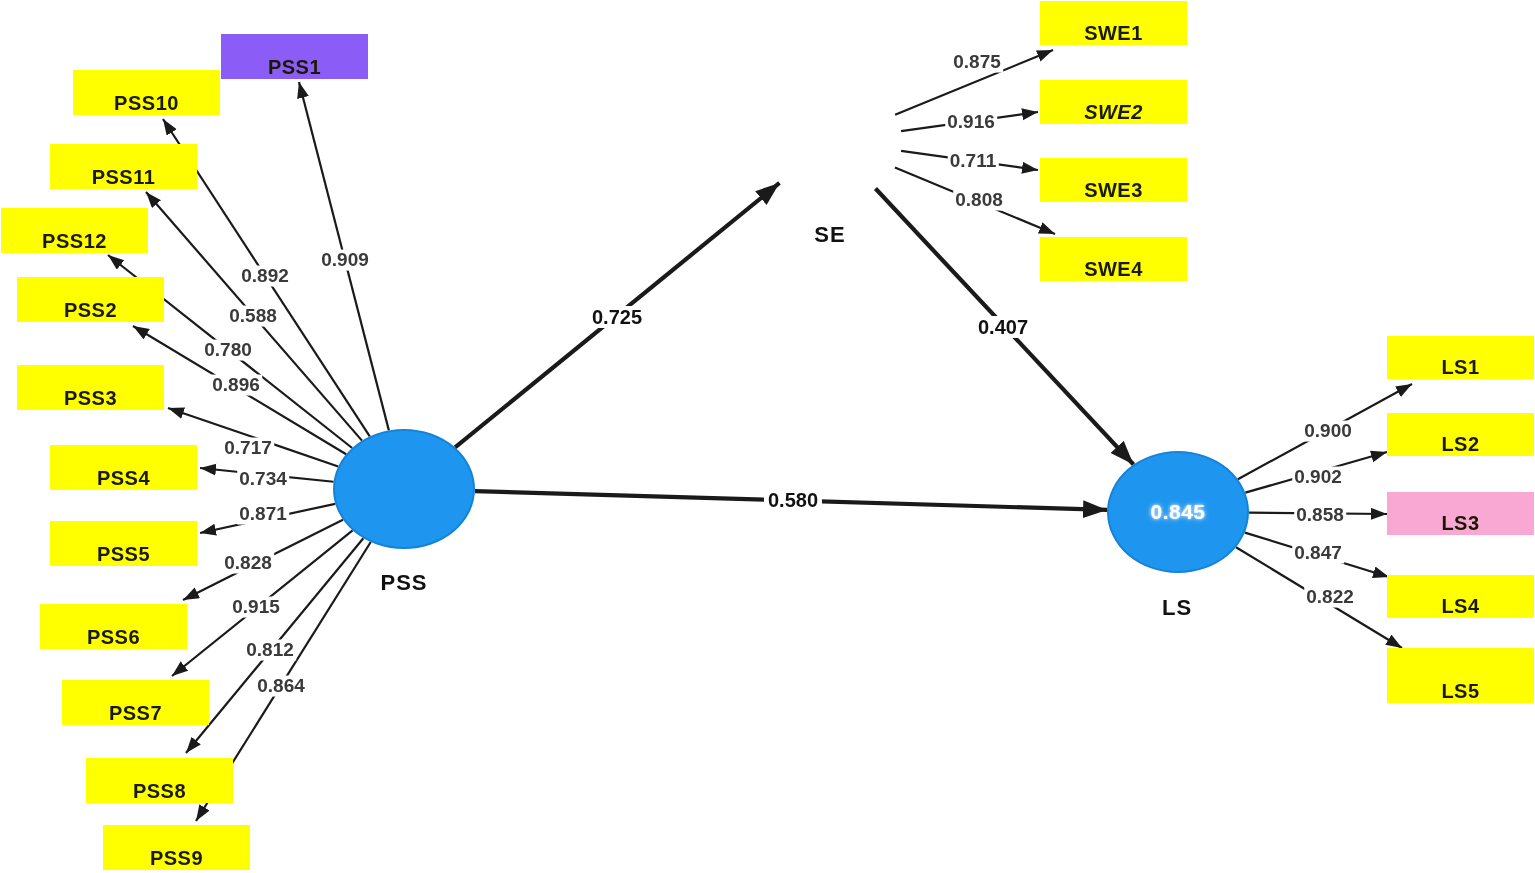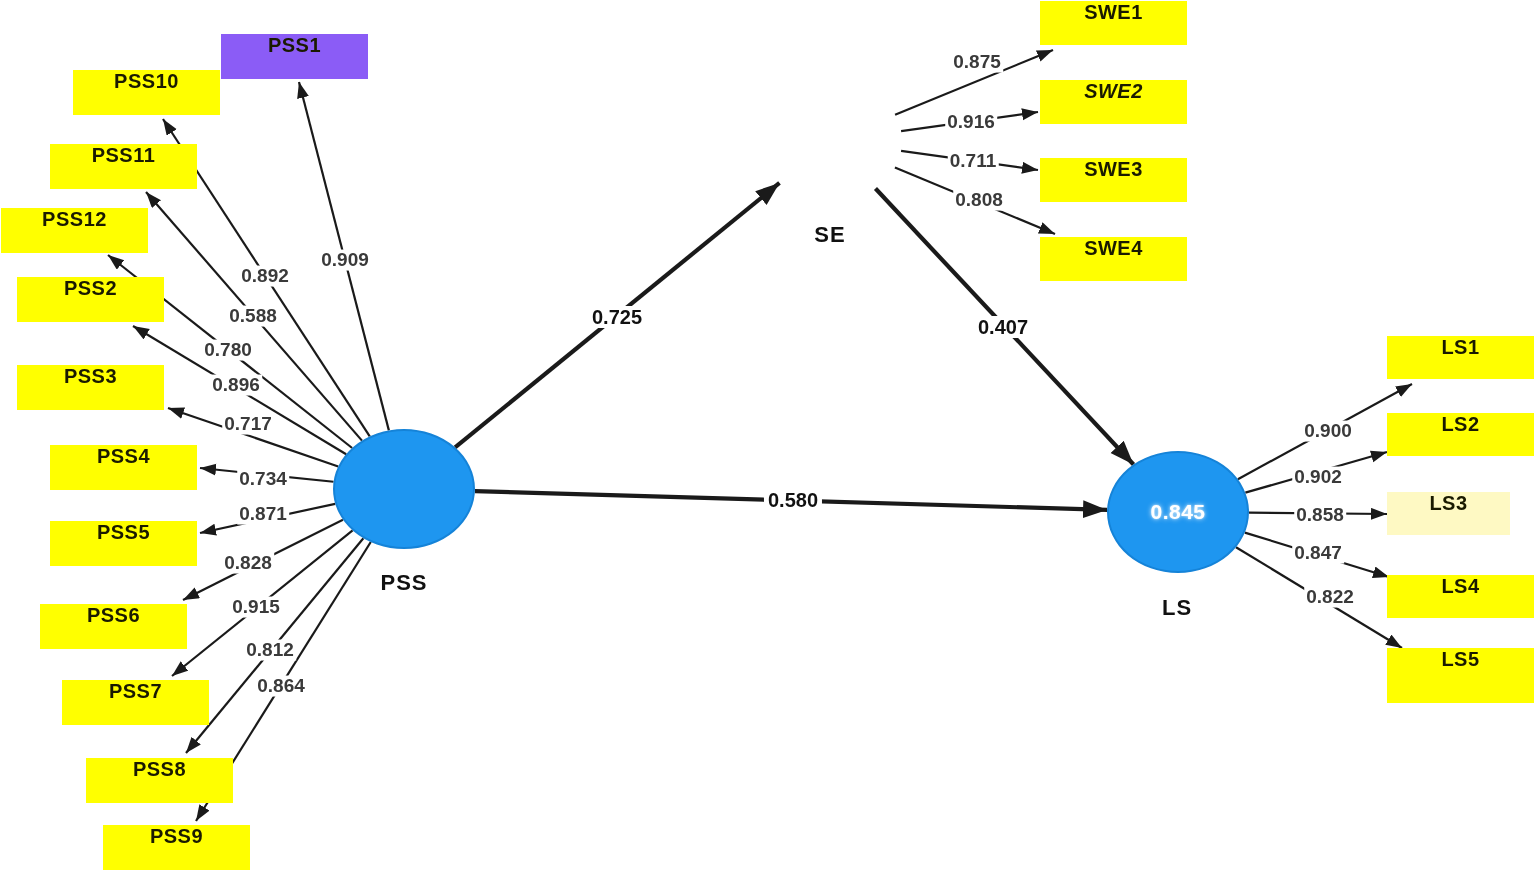--- a/index.html
+++ b/index.html
@@ -17,21 +17,21 @@
   .edges {
     position: absolute;
     left: 0; top: 0;
     width: 1535px;
     height: 873px;
   }
 
   .indicator-box {
     position: absolute;
     display: flex;
-    align-items: flex-start;
+    align-items: flex-end;
     justify-content: center;
     font-weight: bold;
     font-size: 20px;
     letter-spacing: 0.5px;
     color: #1a1a00;
   }
 
   .construct {
     position: absolute;
     border-radius: 50%;
@@ -133,21 +133,21 @@
       <span>PSS12</span>
     </div>
     <div class="loading-label" style="left: 228px; top: 350px;">0.780</div>
     <div class="indicator-box" style="left: 17px; top: 277px; width: 147px; height: 45px; background: rgb(255, 255, 0);">
       <span>PSS2</span>
     </div>
     <div class="loading-label" style="left: 236px; top: 385px;">0.896</div>
     <div class="indicator-box" style="left: 17px; top: 365px; width: 147px; height: 45px; background: rgb(255, 255, 0);">
       <span>PSS3</span>
     </div>
-    <div class="loading-label" style="left: 248px; top: 424px;">0.717</div>
+    <div class="loading-label" style="left: 248px; top: 448px;">0.717</div>
     <div class="indicator-box" style="left: 50px; top: 445px; width: 147px; height: 45px; background: rgb(255, 255, 0);">
       <span>PSS4</span>
     </div>
     <div class="loading-label" style="left: 263px; top: 479px;">0.734</div>
     <div class="indicator-box" style="left: 50px; top: 521px; width: 147px; height: 45px; background: rgb(255, 255, 0);">
       <span>PSS5</span>
     </div>
     <div class="loading-label" style="left: 263px; top: 514px;">0.871</div>
     <div class="indicator-box" style="left: 40px; top: 604px; width: 147px; height: 45px; background: rgb(255, 255, 0);">
       <span>PSS6</span>
@@ -182,21 +182,21 @@
     </div>
     <div class="loading-label" style="left: 979px; top: 200px;">0.808</div>
     <div class="indicator-box" style="left: 1387px; top: 336px; width: 147px; height: 43px; background: rgb(255, 255, 0);">
       <span>LS1</span>
     </div>
     <div class="loading-label" style="left: 1328px; top: 431px;">0.900</div>
     <div class="indicator-box" style="left: 1387px; top: 413px; width: 147px; height: 43px; background: rgb(255, 255, 0);">
       <span>LS2</span>
     </div>
     <div class="loading-label" style="left: 1318px; top: 477px;">0.902</div>
-    <div class="indicator-box" style="left: 1387px; top: 492px; width: 123px; height: 43px; background: #fef9c3;">
+    <div class="indicator-box" style="left: 1387px; top: 492px; width: 147px; height: 43px; background: #f9a8d4;">
       <span>LS3</span>
     </div>
     <div class="loading-label" style="left: 1320px; top: 515px;">0.858</div>
     <div class="indicator-box" style="left: 1387px; top: 575px; width: 147px; height: 43px; background: rgb(255, 255, 0);">
       <span>LS4</span>
     </div>
     <div class="loading-label" style="left: 1318px; top: 553px;">0.847</div>
     <div class="indicator-box" style="left: 1387px; top: 648px; width: 147px; height: 55px; background: rgb(255, 255, 0);">
       <span>LS5</span>
     </div>

